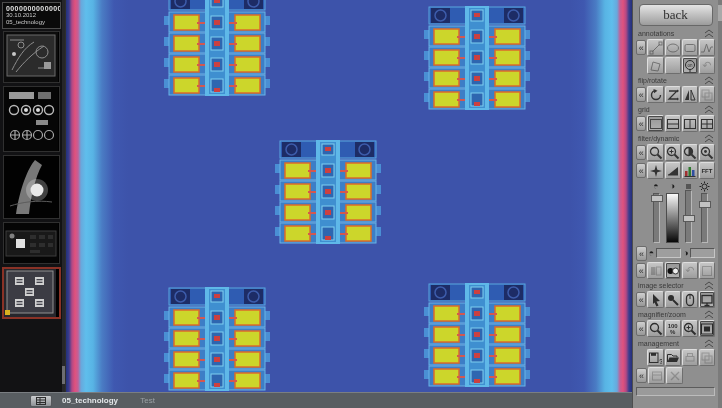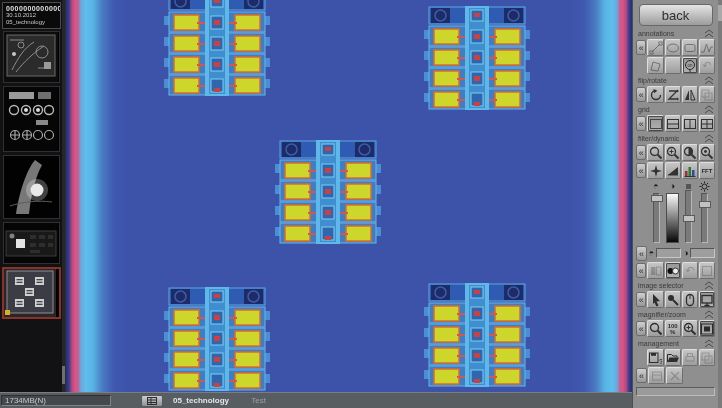--- a/index.html
+++ b/index.html
@@ -34,21 +34,21 @@
   .mem{width:110px;height:11px;margin-left:1px;background:#45494d;border:1px solid;border-color:#2e2e2e #808488 #808488 #2e2e2e;color:#c6cacc;font-size:8px;line-height:10px;padding-left:3px;box-sizing:border-box}
   .sb-btn{margin-left:30px;width:22px;height:12px;background:linear-gradient(#caccce,#8e9296);border:1px solid #55585b;border-radius:2px;padding:0;display:flex;align-items:center;justify-content:center;cursor:pointer}
   .img-label{margin-left:10px;font-size:8px;color:#e2e6e8;white-space:nowrap}
   .img-label b{font-weight:bold}
   .img-label .state{color:#9aa0a4;margin-left:20px}
 
   
   .panel{position:absolute;left:632px;top:0;width:90px;height:408px;background:#8f8f8f;border-left:1px solid #4e4e4e;box-sizing:border-box;padding:3px 7px 0 3px}
   .p-scroll{position:absolute;right:0;top:0;width:4px;height:408px;background:#7b7b7b}
   .p-scroll .handle{position:absolute;top:5px;left:0;width:4px;height:16px;background:#a9a9a9}
-  .back{display:block;width:74px;height:22px;margin:1px auto 3px auto;background:linear-gradient(#e4e4e4,#9c9c9c);border:1px solid #686868;border-radius:4px;font-size:13px;color:#303030;font-family:Liberation Sans, sans-serif;cursor:pointer}
+  .back{display:block;width:74px;height:22px;margin:1px auto 3px auto;background:linear-gradient(#e4e4e4,#9c9c9c);border:1px solid #686868;border-radius:4px;font-size:13px;color:#303030;font-family:Liberation Serif, serif;cursor:pointer}
   .sec-head{display:flex;align-items:center;justify-content:space-between;height:9px;margin:2px 1px 0 2px}
   .sec-label{font-size:7px;color:#3a3a3a}
   .chev{width:10px;height:9px;cursor:pointer;line-height:0}
   .btn-row{display:flex;align-items:flex-start;gap:1px;margin-top:1px}
   .mini{width:11px;height:15px;margin-top:1px;font-size:9px;line-height:12px;color:#2f2f2f;background:linear-gradient(#cecece,#989898);border:1px solid #6c6c6c;border-radius:2px;padding:0;cursor:pointer;font-family:inherit}
   .spacer{width:11px;height:15px}
   .tool{width:17px;height:17px;background:linear-gradient(#c6c6c6,#9d9d9d);border:1px solid;border-color:#dedede #6e6e6e #6e6e6e #dedede;border-radius:2px;padding:0;display:flex;align-items:center;justify-content:center;cursor:pointer;font-family:inherit}
   .tool.active{background:linear-gradient(#969696,#b2b2b2);box-shadow:inset 0 0 0 1px #4a4a4a}
   .tool.dim svg,.tool.dim span{opacity:.55}
   .tool.dis{cursor:default}.tool.dis svg,.tool.dis span{opacity:.28}
@@ -249,21 +249,20 @@
       </svg>
     <svg class="device d4" viewBox="0 0 106 104">
         <use href="#device"></use>
       </svg>
     <svg class="device d5" viewBox="0 0 106 104">
         <use href="#device"></use>
       </svg>
   </main>
 
   <div class="statusbar">
-    <div class="mem">1734MB(N)</div>
     <button class="sb-btn">
       <svg width="10" height="8" viewBox="0 0 10 8">
         <rect x="0.5" y="0.5" width="9" height="7" fill="none" stroke="#2e2e2e"></rect>
         <path d="M0.5 3 H9.5 M0.5 5.5 H9.5 M4 0.5 V7.5" stroke="#2e2e2e" fill="none"></path>
       </svg>
     </button>
     <div class="img-label">
       <b>05_technology</b>
       <span class="state">Test</span>
     </div>

